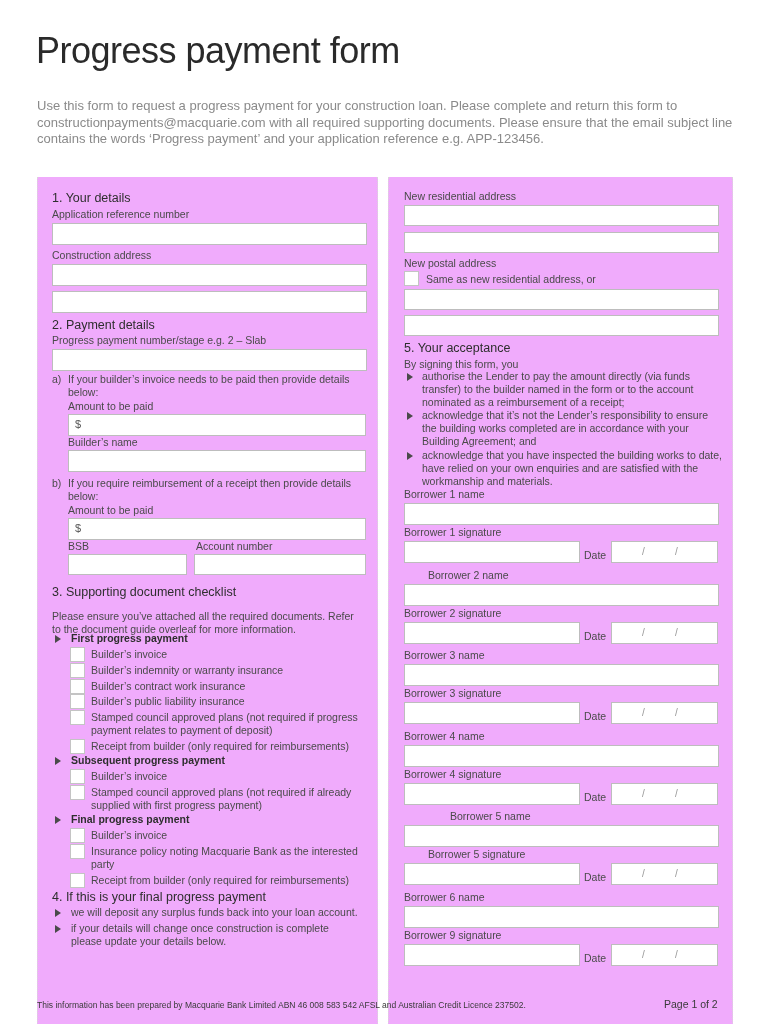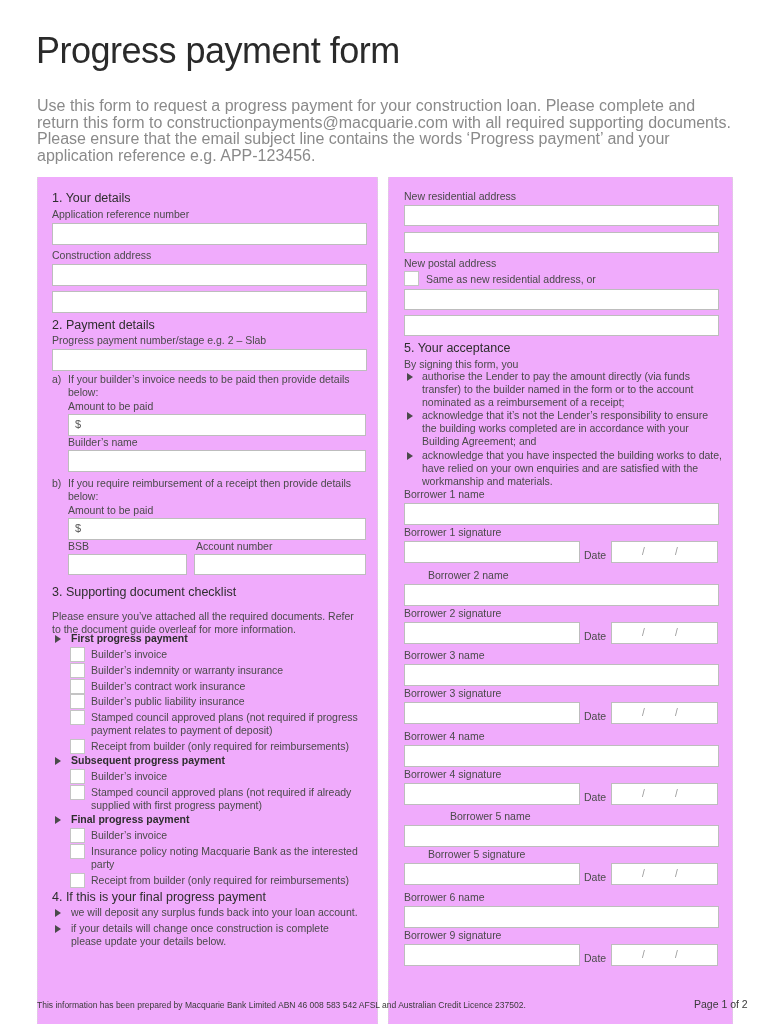--- a/index.html
+++ b/index.html
@@ -1,39 +1,39 @@
 <!DOCTYPE html>
 <html><head>
 <meta charset="utf-8">
 <style>
   * { box-sizing: border-box; margin: 0; padding: 0; }
   html, body { width: 770px; height: 1024px; background: #ffffff; overflow: hidden; }
   body { font-family: "Liberation Sans", sans-serif; color: #3a3a3a; position: relative; }
 
   .title { position: absolute; left: 36px; top: 30px; font-size: 36px; font-weight: 300; color: #2a2a2a; letter-spacing: -0.5px; }
-  .intro { position: absolute; left: 37px; top: 98px; width: 700px; font-size: 16px; line-height: 16.5px; color: #8a8a8a; }
+  .intro { position: absolute; left: 37px; top: 98px; width: 700px; font-size: 13px; line-height: 16.5px; color: #8a8a8a; }
 
   .panel { position: absolute; top: 177px; height: 992px; background: #f0abfc;
            border-left: 1px dotted #d8d8d8; border-bottom: 1px dotted #d8d8d8; border-right: 1px dotted #d8d8d8; }
   .panel-left { left: 37px; width: 341px; }
   .panel-right { left: 388px; width: 345px; }
 
   .abs { position: absolute; }
   .h2 { font-size: 12.5px; color: #2e2e2e; }
   .lbl { font-size: 10.5px; color: #4a4a4a; }
   .txt { font-size: 10.5px; color: #4a4a4a; line-height: 13px; }
   .bold { font-weight: bold; color: #2e2e2e; }
   .field { position: absolute; background: #fff; border: 1px solid #bdbdbd; }
   .field .pre { position: absolute; left: 6px; top: 3px; font-size: 11px; color: #555; }
   .cb { position: absolute; width: 15px; height: 15px; background: #fff; border: 1px solid #c4c4c4; }
   .tri { position: absolute; width: 0; height: 0; border-top: 4px solid transparent; border-bottom: 4px solid transparent; border-left: 6px solid #4a4a4a; }
   .date-slash { position: absolute; top: 4px; font-size: 10px; color: #9a9a9a; }
 
   .footer { position: absolute; left: 37px; top: 1000px; font-size: 8.5px; color: #3a3a3a; }
-  .page-num { position: absolute; left: 664px; top: 998px; font-size: 10.5px; color: #3a3a3a; margin-left: 30px; }
+  .page-num { position: absolute; left: 664px; top: 998px; font-size: 10.5px; color: #3a3a3a; }
 </style>
 </head>
 <body>
 
 <div class="title">Progress payment form</div>
 <div class="intro">Use this form to request a progress payment for your construction loan. Please complete and return this form to constructionpayments@macquarie.com with all required supporting documents. Please ensure that the email subject line contains the words ‘Progress payment’ and your application reference e.g. APP-123456.</div>
 
 <div class="panel panel-left">
 
   <div class="abs h2" style="left:14px;top:14px;">1. Your details</div>

